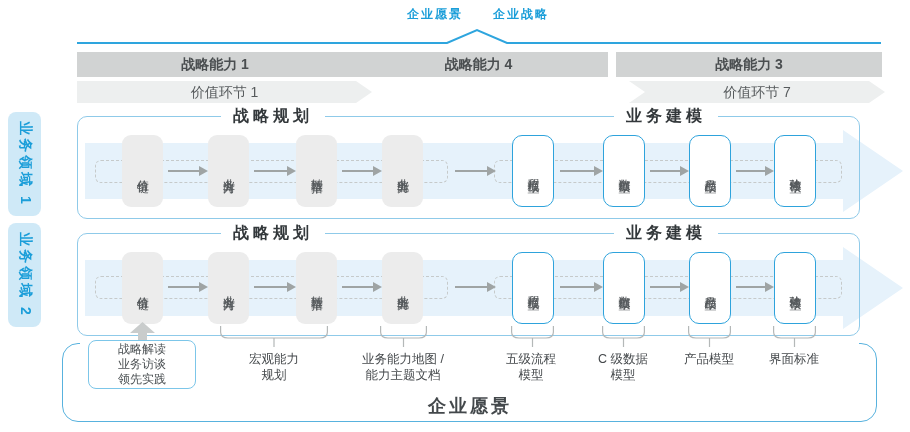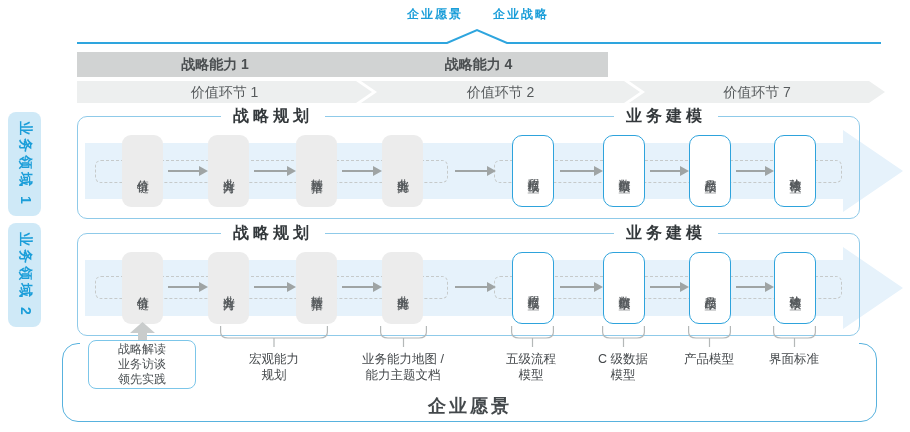--- a/index.html
+++ b/index.html
@@ -61,23 +61,23 @@
     <span>企业愿景</span>
     <span>企业战略</span>
   </div>
 
   <svg class="abs" style="left:0;top:0;" width="910" height="50">
     <path d="M77,43 L447,43 L477,30 L507,43 L881,43" fill="none" stroke="#2ea5de" stroke-width="2"></path>
   </svg>
 
   <div class="cap-bar" style="left:77px;width:276px;">战略能力 1</div>
   <div class="cap-bar" style="left:349px;width:259px;">战略能力 4</div>
+  <div class="cap-bar" style="left:616px;width:266px;">战略能力 3</div>
 
   <div class="chev tip" style="left:77px;width:295px;">价值环节 1</div>
-  <div class="chev tipnotch" style="left:361px;width:279px;">价值环节 2</div>
   <div class="chev tipnotch" style="left:629px;width:256px;">价值环节 7</div>
 
   <div class="domain" style="top:112px;height:104px;">
     <span>业务领域 1</span>
   </div>
   <div class="domain" style="top:223px;height:104px;">
     <span>业务领域 2</span>
   </div>
 
   <svg class="lane-arrow" style="top:116px;">

